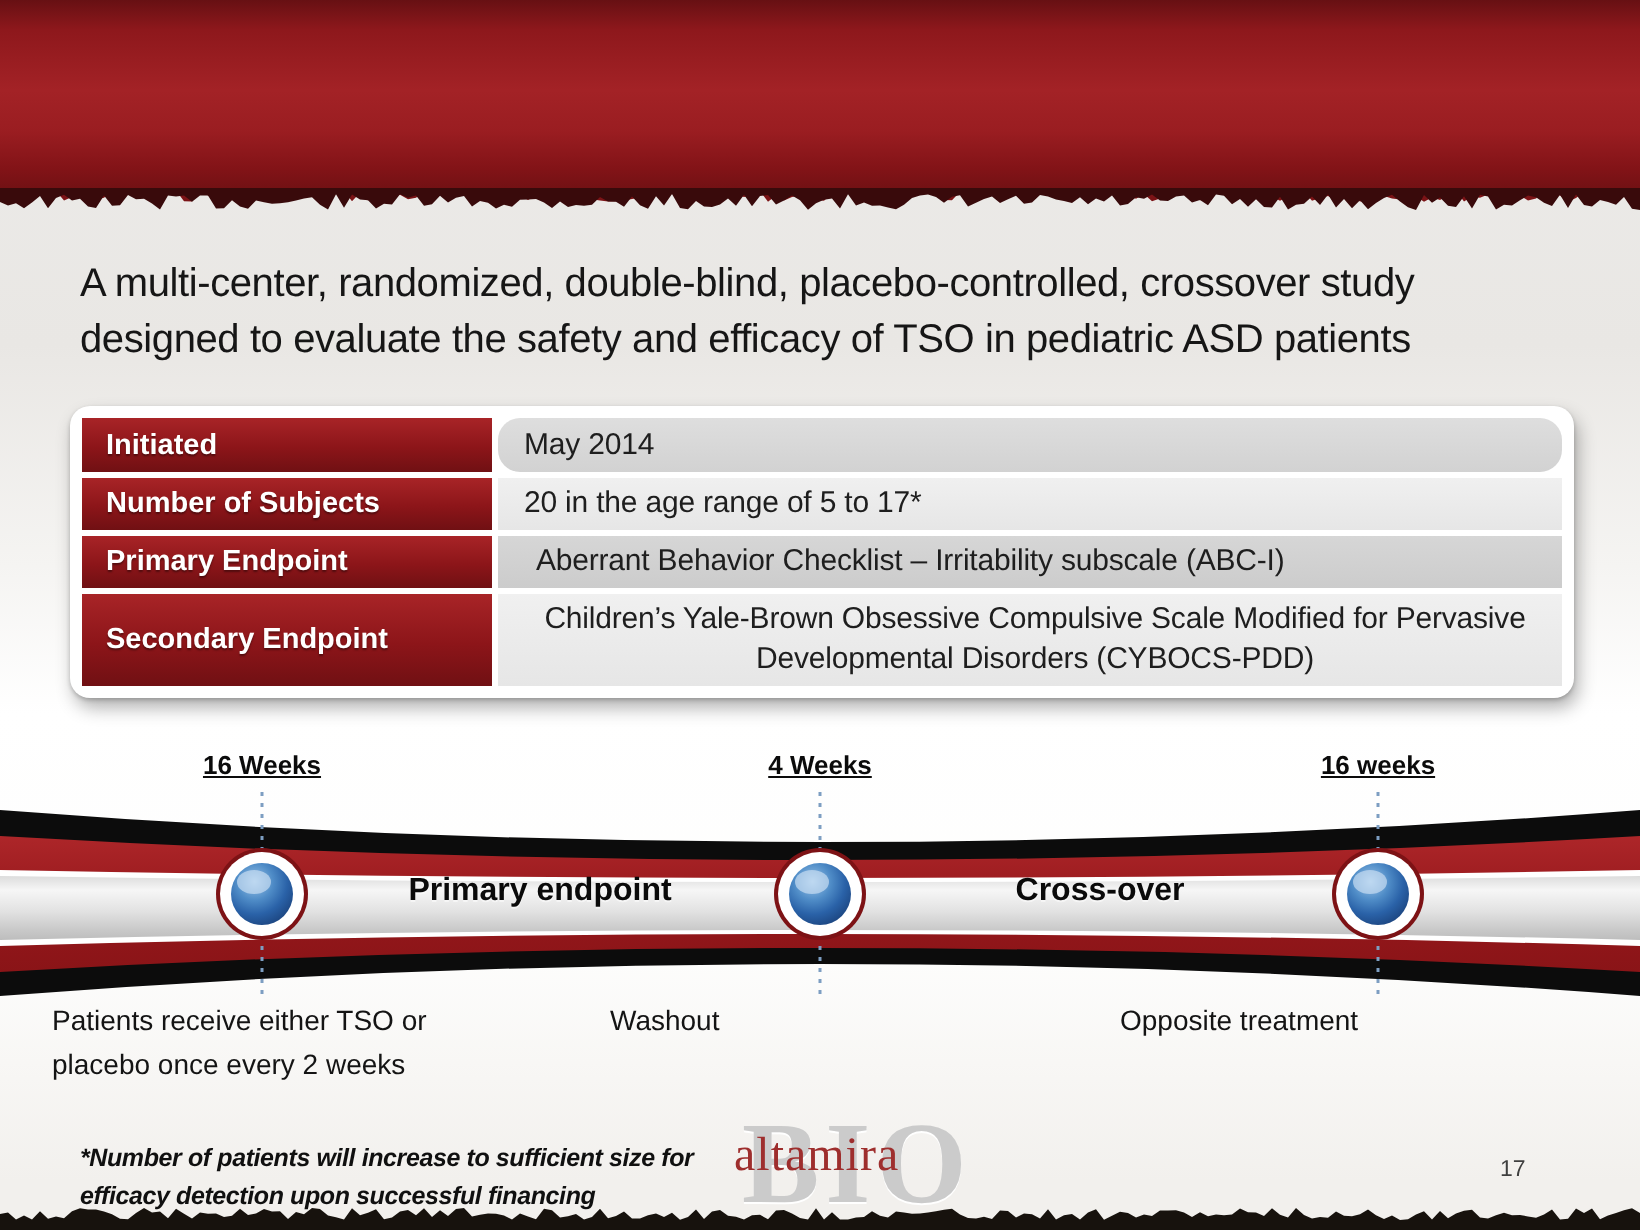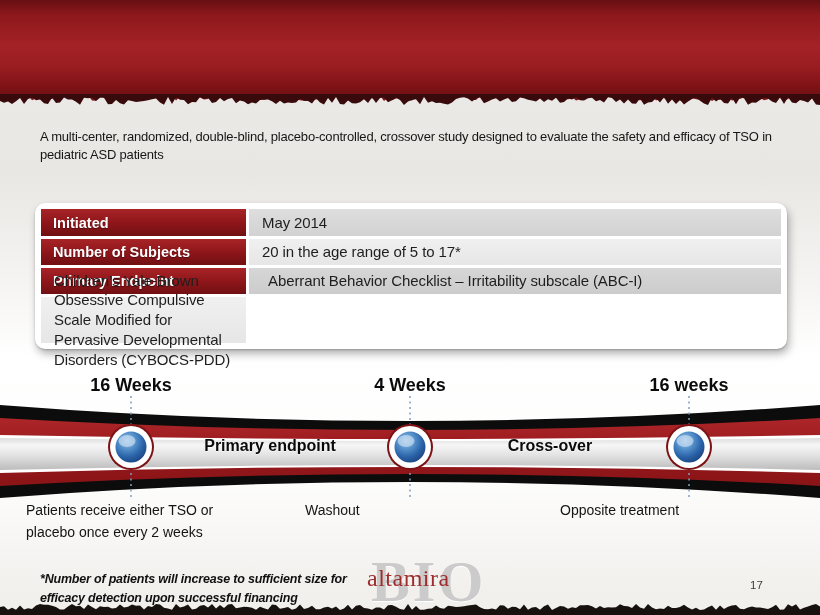--- a/index.html
+++ b/index.html
@@ -15,51 +15,51 @@
   }
   .header .tear{position:absolute;left:0;top:94px;width:820px;height:14px;display:block;}
   .slide-title{
     position:absolute;left:24px;top:46px;margin:0;
     font-size:29px;font-weight:bold;color:#ffffff;letter-spacing:-0.4px;
     text-shadow:1px 2px 3px rgba(0,0,0,0.55);
   }
   
   .description{
     position:absolute;left:40px;top:128px;width:735px;
-    font-size:13px;line-height:1.42;color:#161616;letter-spacing:-0.2px;
+    font-size:20px;line-height:1.42;color:#161616;letter-spacing:-0.2px;
   }
   
   .table-card{
     position:absolute;left:35px;top:203px;width:752px;
     background:#ffffff;border-radius:10px;padding:6px;
     box-shadow:2px 5px 9px rgba(0,0,0,0.30),0 1px 2px rgba(0,0,0,0.2);
     box-sizing:border-box;
   }
   .table-grid{
     display:grid;grid-template-columns:205px 1fr;
-    grid-template-rows:27px 26px 26px 46px;gap:3px;
+    grid-template-rows:27px 26px 26px 46px;gap:3px;text-align:center;
   }
   .t-label{
     background:linear-gradient(180deg,#a82427 0%,#8c1519 55%,#701013 100%);
     color:#fff;font-weight:bold;font-size:14.5px;
     display:flex;align-items:center;padding-left:12px;
     text-shadow:0 1px 1px rgba(0,0,0,0.4);
   }
   .t-value{
     font-size:15px;color:#1e1e1e;display:flex;align-items:center;
     padding-left:13px;padding-right:8px;line-height:1.32;letter-spacing:-0.1px;
   }
-  .t-value.shade-a{background:linear-gradient(180deg,#dedede 0%,#d2d2d2 100%);}
+  .t-value.shade-a{background:linear-gradient(180deg,#dedede 0%,#d2d2d2 100%);border-radius:11px;}
   .t-value.shade-b{background:linear-gradient(180deg,#f0f0f0 0%,#e6e6e6 100%);}
   .t-value.shade-c{background:linear-gradient(180deg,#d6d6d6 0%,#cccccc 100%);padding-left:19px;}
   
   .tl-svg{position:absolute;left:0;top:0;width:820px;height:615px;pointer-events:none;}
   .week-label{
     position:absolute;top:375px;transform:translateX(-50%);
-    font-size:18px;font-weight:bold;color:#0b0b0b;white-space:nowrap;
+    font-size:13px;font-weight:bold;color:#0b0b0b;white-space:nowrap;text-decoration:underline;
   }
   .band-label{
     position:absolute;top:437px;transform:translateX(-50%);
     font-size:16px;font-weight:bold;color:#0a0a0a;white-space:nowrap;
     text-shadow:0 1px 0 rgba(255,255,255,0.5);
   }
   .point-desc{
     position:absolute;top:499px;transform:translateX(-50%);
     width:210px;font-size:14px;line-height:1.6;color:#141414;
   }
@@ -102,20 +102,21 @@
   <div class="description">A multi-center, randomized, double-blind, placebo-controlled, crossover study designed to evaluate the safety and efficacy of TSO in pediatric ASD patients</div>
 
   <div class="table-card">
     <div class="table-grid">
       <div class="t-label">Initiated</div>
       <div class="t-value shade-a">May 2014</div>
       <div class="t-label">Number of Subjects</div>
       <div class="t-value shade-b">20 in the age range of 5 to 17*</div>
       <div class="t-label">Primary Endpoint</div>
       <div class="t-value shade-c">Aberrant Behavior Checklist – Irritability subscale (ABC-I)</div>
+      <div class="t-label">Secondary Endpoint</div>
       <div class="t-value shade-b">Children’s Yale-Brown Obsessive Compulsive Scale Modified for Pervasive Developmental Disorders (CYBOCS-PDD)</div>
     </div>
   </div>
 
   <svg class="tl-svg" viewBox="0 0 820 615">
     <defs>
       <linearGradient id="redGrad" x1="0" y1="418" x2="0" y2="486" gradientUnits="userSpaceOnUse">
         <stop offset="0" stop-color="#ad2629"></stop>
           <stop offset="0.5" stop-color="#96181c"></stop>
           <stop offset="1" stop-color="#8a1417"></stop>

